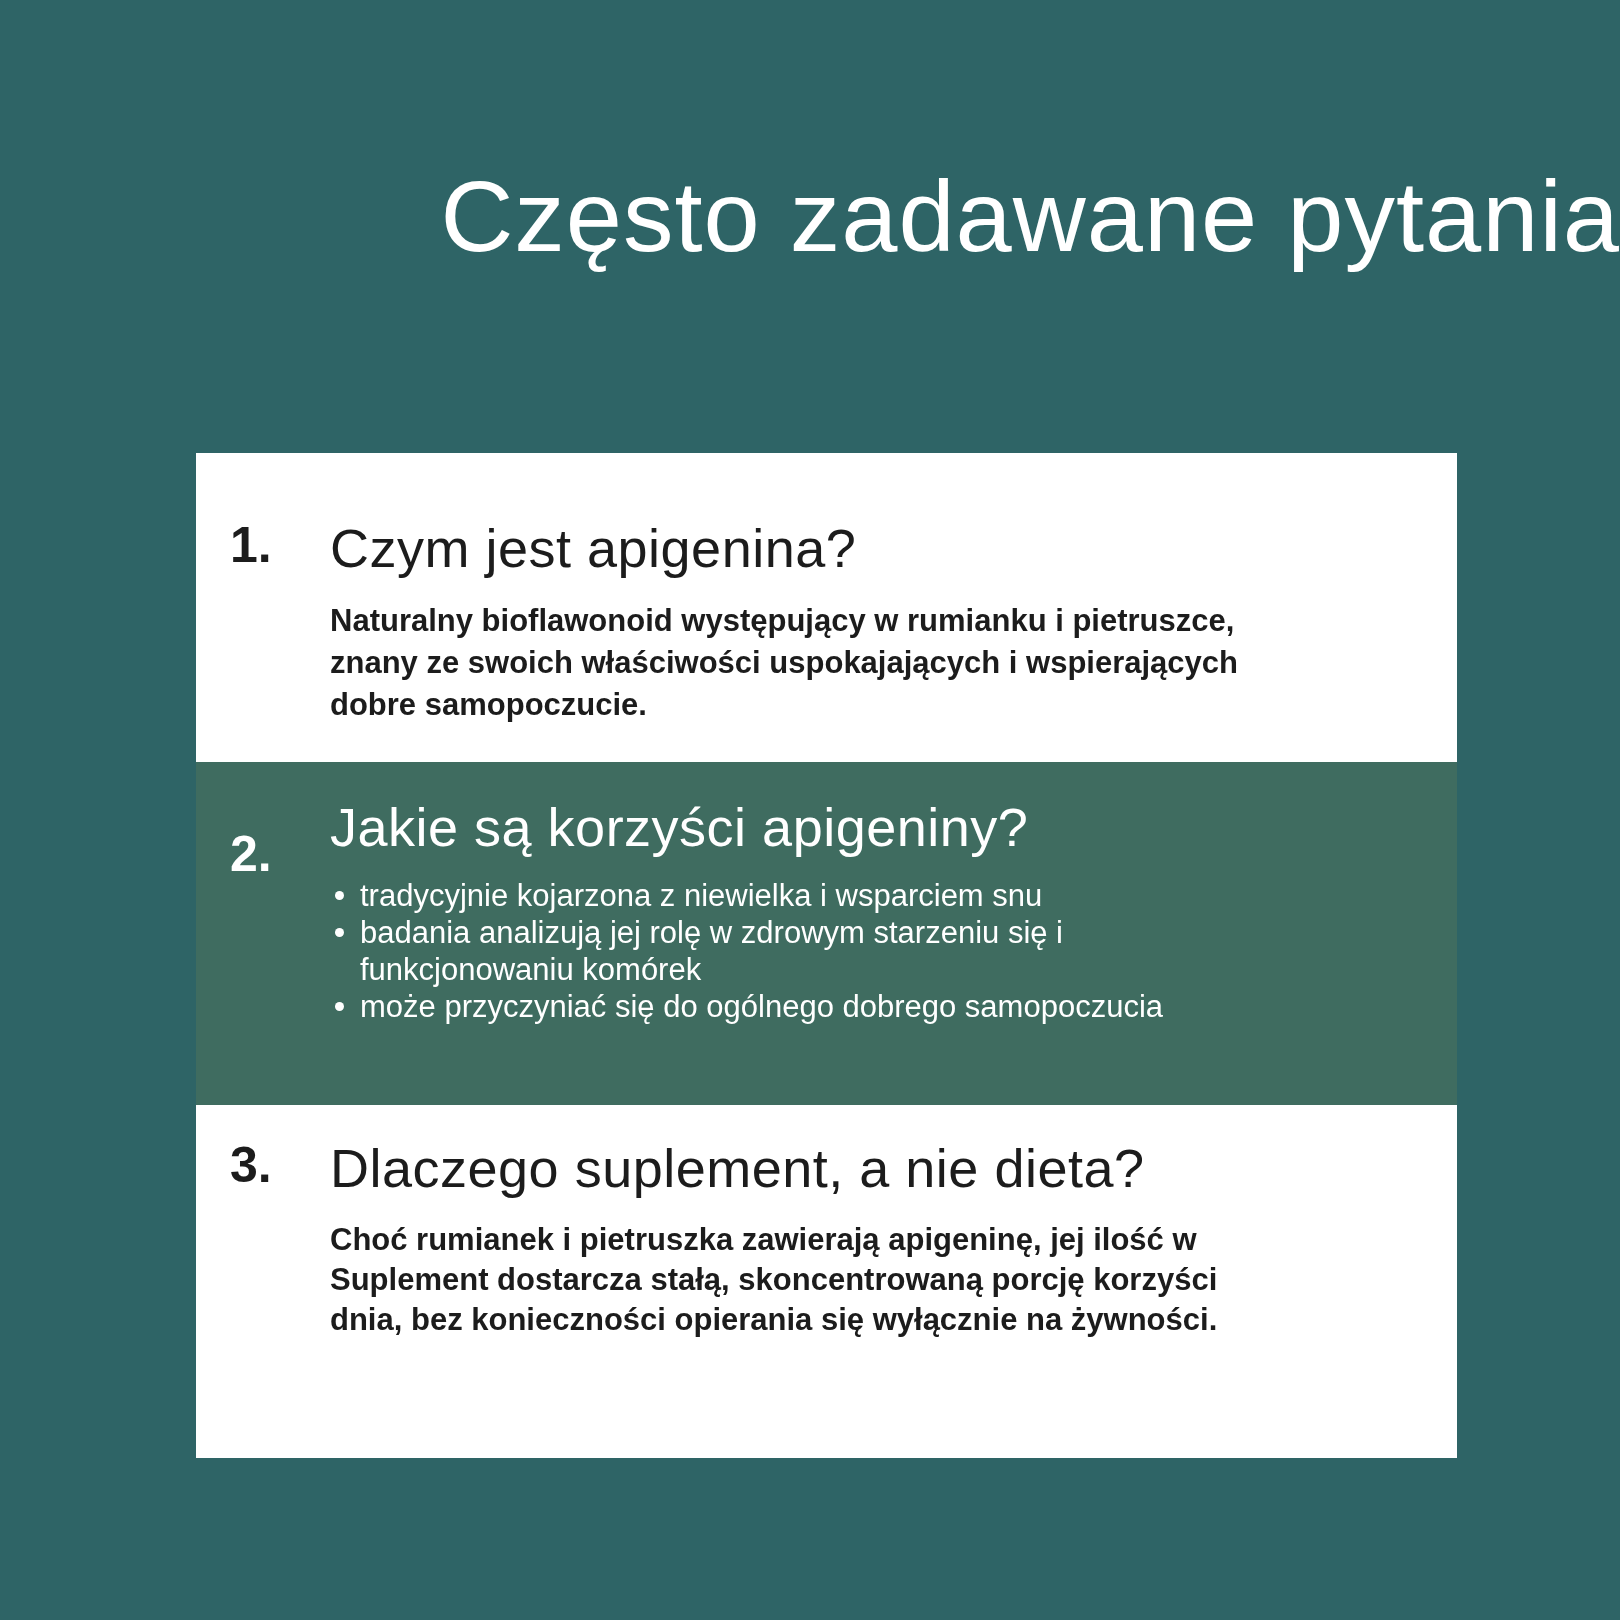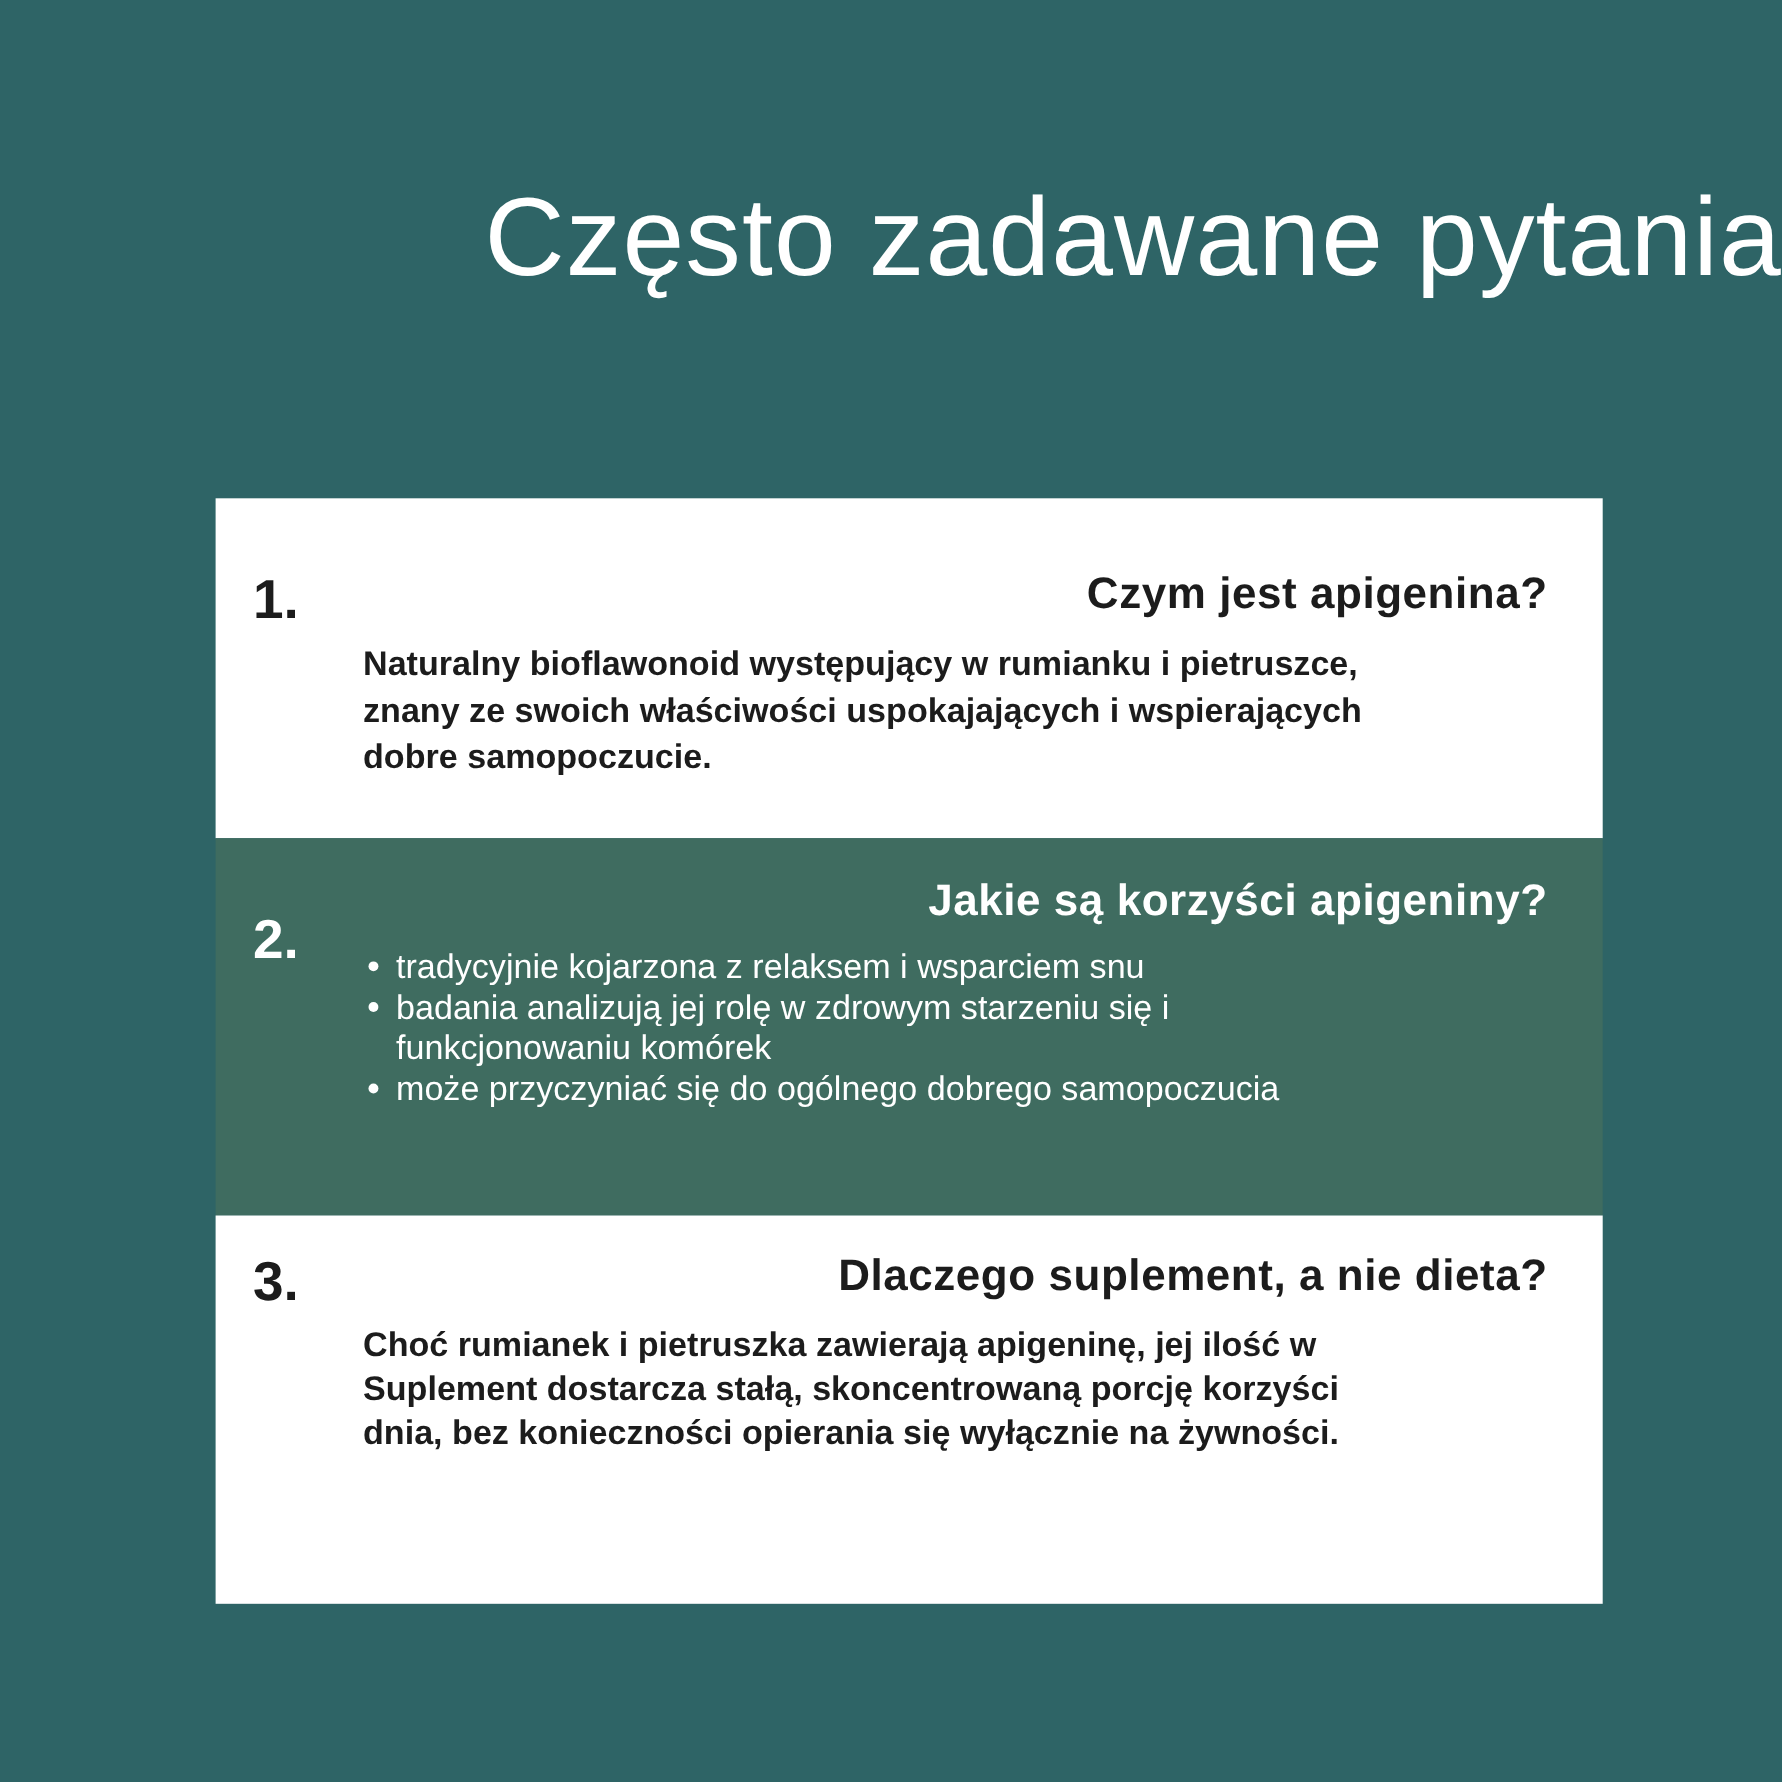--- a/index.html
+++ b/index.html
@@ -72,25 +72,24 @@
     flex: 1;
     padding-right: 50px;
   }
   .item1 .num,
   .item1 .content { padding-top: 64px; }
   .item2 .content { padding-top: 34px; }
   .item2 .num    { padding-top: 64px; }
   .item3 .num,
   .item3 .content { padding-top: 32px; }
   .question {
-    font-size: 40px;
-    font-weight: 700;
+    font-size: 54px;
+    font-weight: 400;
     line-height: 1.16;
     letter-spacing: 0.5px;
-    text-align: right;
   }
   .answer {
     margin-top: 20px;
     font-size: 31px;
     font-weight: 700;
   }
   .item1 .answer .line { line-height: 42px; }
   .item3 .answer .line { line-height: 40px; }
   .line { display: block; }
   .bullets {
@@ -134,21 +133,21 @@
         </div>
       </div>
     </section>
 
     <section class="item item2 highlight">
       <div class="num">2.</div>
       <div class="content">
         <h2 class="question">Jakie są korzyści apigeniny?</h2>
         <ul class="bullets">
           <li>
-            <span class="line">tradycyjnie kojarzona z relaksem i wsparciem snu</span>
+            <span class="line">tradycyjnie kojarzona z niewielka i wsparciem snu</span>
             <span class="line"></span>
           </li>
           <li>
             <span class="line">badania analizują jej rolę w zdrowym starzeniu się i</span>
             <span class="line">funkcjonowaniu komórek</span>
           </li>
           <li>
             <span class="line">może przyczyniać się do ogólnego dobrego samopoczucia</span>
             <span class="line"></span>
           </li>

